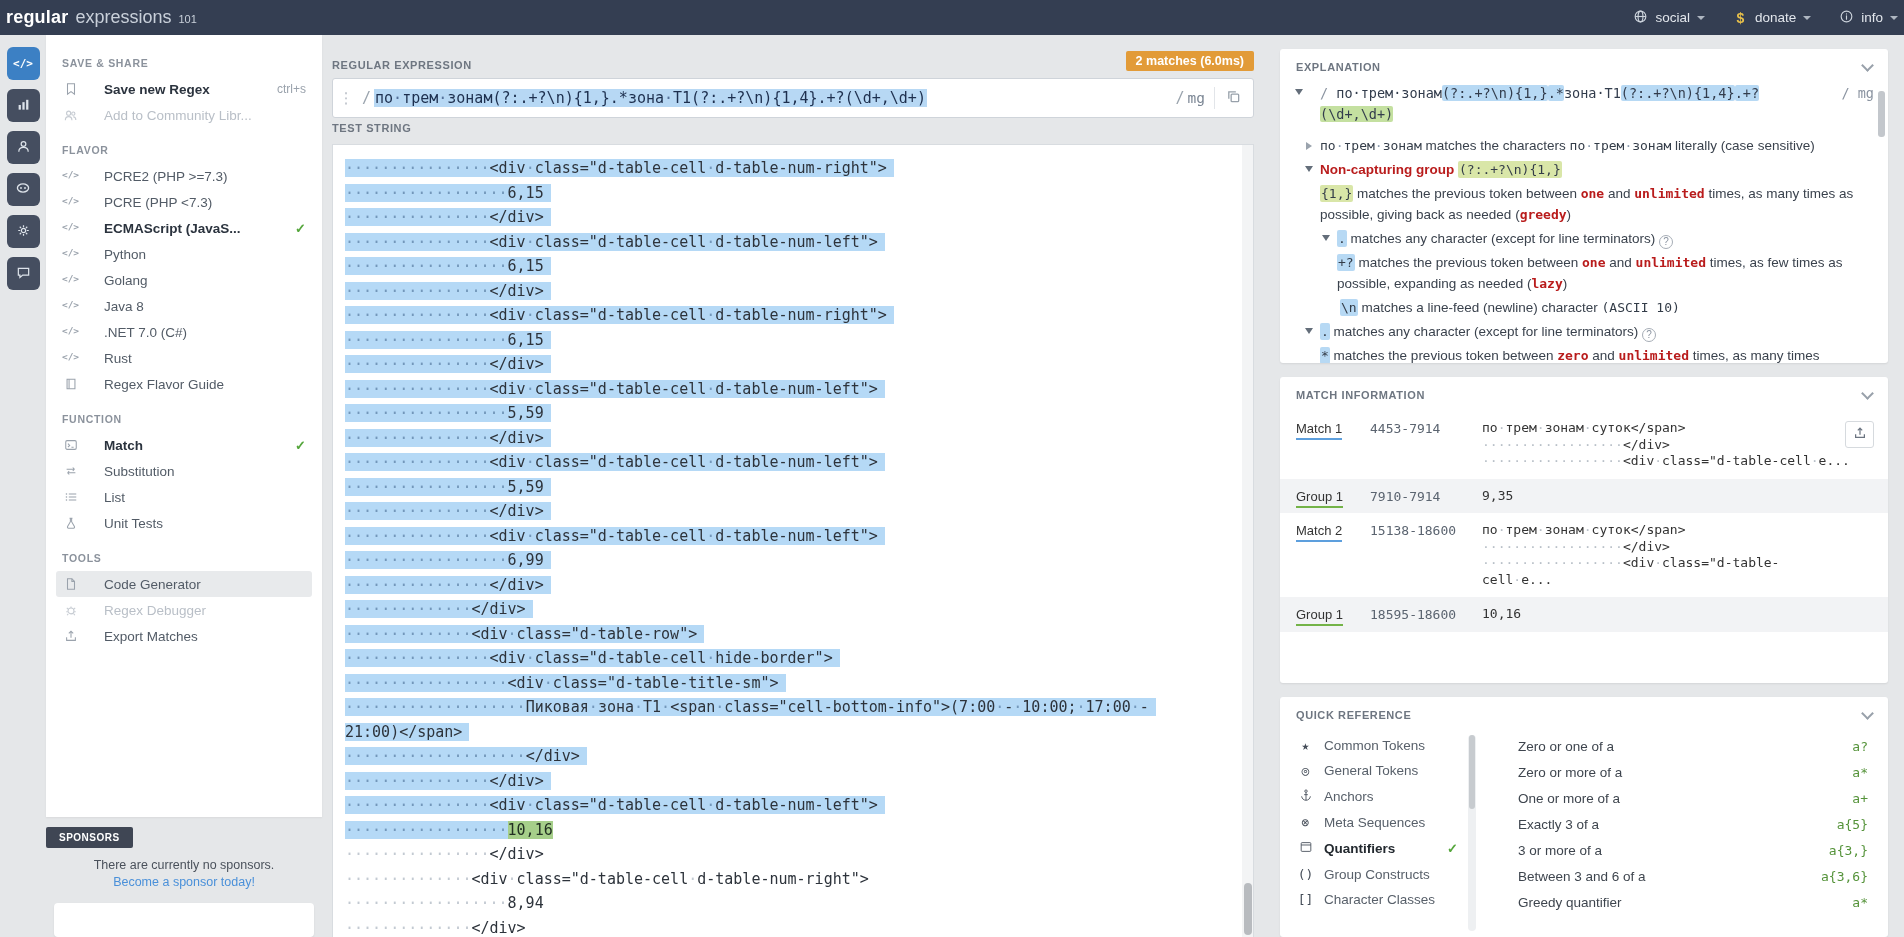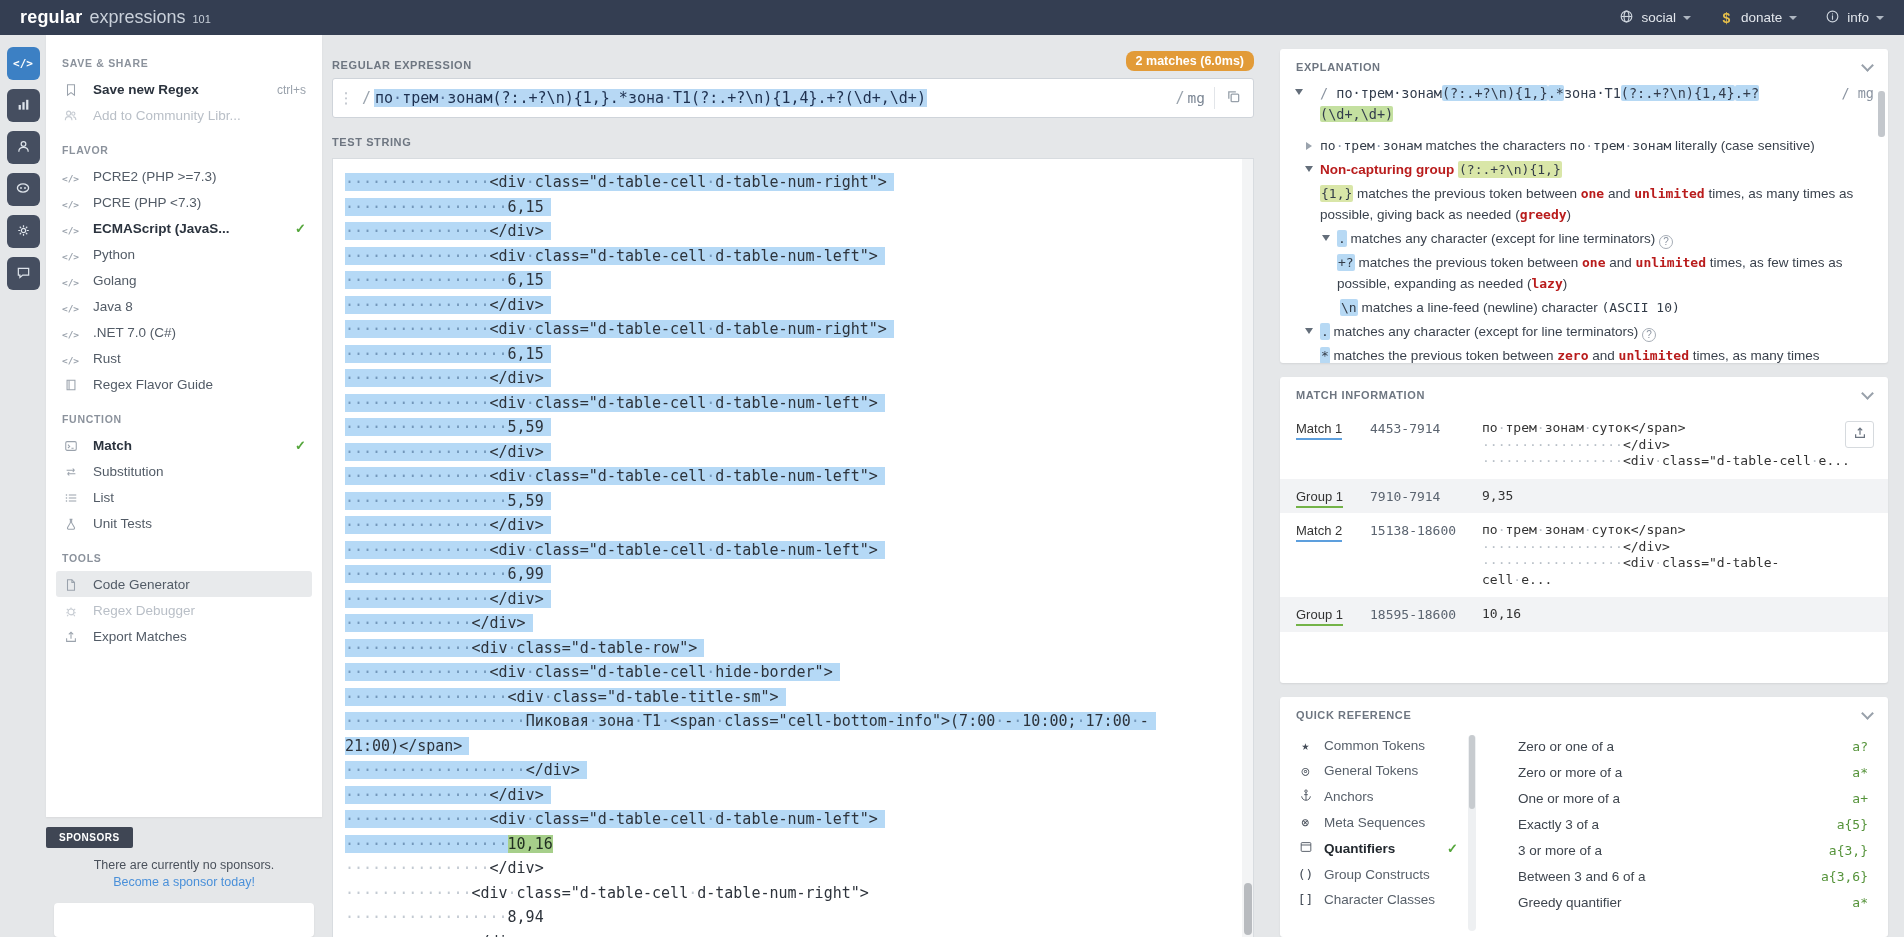--- a/index.html
+++ b/index.html
@@ -1,20 +1,20 @@
 <!DOCTYPE html>
 <html><head>
 <meta charset="utf-8">
 <style>
   *{margin:0;padding:0;box-sizing:border-box}
   html,body{width:1904px;height:937px;overflow:hidden}
   body{font-family:"Liberation Sans",sans-serif;background:#e5e7e9;color:#333}
 
   
-  .topbar{height:35px;background:#343e52;display:flex;align-items:center;padding:0 20px;color:#fff}
+  .topbar{height:35px;background:#343e52;display:flex;align-items:center;padding:0 6px;color:#fff}
   .logo{display:flex;align-items:baseline;gap:7px;cursor:pointer}
   .lg-b{font-size:18px;font-weight:bold;letter-spacing:.2px;color:#fff}
   .lg-l{font-size:18px;font-weight:300;color:#c9d0da}
   .lg-s{font-size:11px;color:#c9d0da}
   .topmenu{margin-left:auto;display:flex;gap:28px}
   .topbtn{display:flex;align-items:center;gap:7px;background:none;border:0;color:#e2e6ec;font-size:13.5px;font-family:inherit;cursor:pointer}
   .topbtn svg{stroke:#cdd4dd;fill:none;stroke-width:1.2}
   .caret{width:0;height:0;border-left:4px solid transparent;border-right:4px solid transparent;border-top:4px solid #aeb6c1;display:inline-block}
   .dollar{color:#e8c04a;font-weight:bold;font-size:14px;width:15px;text-align:center}
 
@@ -23,52 +23,52 @@
   
   .rail{width:46px;display:flex;flex-direction:column;align-items:center;padding-top:12px;gap:9px;flex:none}
   .tile{width:33px;height:33px;border-radius:6px;background:#454e60;color:#dde3ea;display:flex;align-items:center;justify-content:center;border:0;cursor:pointer;font-family:"DejaVu Sans Mono",monospace;font-size:11px;font-weight:bold}
   .tile.active{background:#3c80c4;color:#fff}
   .tile svg{stroke:#dde3ea;fill:none;stroke-width:1.3}
 
   
   .sidecol{width:276px;flex:none;display:flex;flex-direction:column;height:100%}
   .sidecard{background:#fff;height:788px;padding:6px 10px 0;overflow:hidden;box-shadow:0 1px 2px rgba(0,0,0,.06)}
   .sec-title{font-size:10.5px;font-weight:bold;color:#8b929c;letter-spacing:.7px;margin:16px 6px 7px}
-  .side-item{display:flex;align-items:flex-end;gap:14px;padding:5.5px 6px;border-radius:3px;font-size:13.5px;color:#525b66;cursor:pointer}
+  .side-item{display:flex;align-items:flex-start;gap:25px;padding:5.5px 6px;border-radius:3px;font-size:13.5px;color:#525b66;cursor:pointer}
   .side-item .ic{width:17px;display:flex;justify-content:center;color:#9aa2ac;flex:none;font-family:"DejaVu Sans Mono",monospace;font-size:9.5px;font-weight:bold}
   .side-item .ic svg{stroke:currentColor;fill:none;stroke-width:1.2}
   .side-item.bold{font-weight:bold;color:#2b333e}
   .side-item.disabled{color:#b9bfc7;cursor:default}
   .side-item.disabled .ic{color:#c6cbd2}
   .side-item.selected{background:#e8eaec}
   .side-item .grow{flex:1}
   .check{color:#55a63c;font-weight:bold;font-size:13px}
   .shortcut{color:#9aa2ac;font-size:12px;font-weight:normal}
 
   .sponsors{margin-top:auto;position:relative;padding-bottom:0}
   .sp-badge{display:inline-block;background:#3f4654;color:#fff;font-size:10px;font-weight:bold;letter-spacing:.5px;padding:5px 13px;border-radius:2px;margin:10px 0 10px 0}
   .sp-text{font-size:12.5px;color:#4a515b;text-align:center;margin-bottom:3px}
   .sp-link{display:block;text-align:center;font-size:12.5px;color:#4a90d9;cursor:pointer;text-decoration:none}
   .sp-box{background:#fff;border-radius:4px;margin:14px 8px 0;height:34px;box-shadow:0 1px 2px rgba(0,0,0,.08)}
 
   
   .main{flex:1;min-width:0;padding:14px 14px 0 10px;display:flex;flex-direction:column}
   .sec-label{font-size:11px;font-weight:bold;color:#6e7681;letter-spacing:.6px}
   .rx-head{display:flex;align-items:flex-end;height:22px}
-  .badge{margin-left:auto;background:#e29b38;color:#fff;font-size:12.5px;font-weight:bold;padding:3px 10px;border-radius:8px}
+  .badge{margin-left:auto;background:#e29b38;color:#fff;font-size:12.5px;font-weight:bold;padding:3px 10px;border-radius:2px}
   .rx-input{margin-top:7px;background:#fff;border:1px solid #cfd4da;border-radius:3px;height:40px;display:flex;align-items:center;padding:0 10px 0 0;flex:none}
   .rx-handle{width:26px;text-align:center;color:#b8bec6;font-size:15px;cursor:grab;flex:none}
   .rx-delim{color:#9aa3ad;font-family:"DejaVu Sans Mono",monospace;font-size:15px;padding:0 3px;flex:none}
   .rx-pattern{flex:1;font-family:"DejaVu Sans Mono",monospace;font-size:15px;white-space:pre;overflow:hidden;color:#1d2f4e}
   .rx-pattern .sel{background:#b7d8f4;padding:3px 1px}
   .rx-pattern .d{color:#55719a}
   .rx-flags{color:#7b8694;font-family:"DejaVu Sans Mono",monospace;font-size:14.5px;margin-right:9px;flex:none}
   .rx-div{width:1px;height:22px;background:#e2e5e9;margin-right:9px;flex:none}
   .rx-copy{background:none;border:0;cursor:pointer;display:flex;padding:2px;flex:none}
-  .ts-head{margin-top:14px;height:18px;flex:none}
+  .ts-head{height:18px;flex:none}
 
   .editor{position:relative;margin-top:8px;background:#fff;flex:1;overflow:hidden;border:1px solid #d8dce0;border-bottom:0}
   .lines{padding:11px 24px 0 12px;font-family:"DejaVu Sans Mono",monospace;font-size:15px;line-height:24.5px;color:#2d333b}
   .line{white-space:pre}
   .line .d{color:#c3cad2}
   .hl-m{background:#b5d9f6}
   .hl-m .d{color:#7397ba}
   .hl-m.pad{padding-right:7px}
   .hl-g{background:#a6cf8a;color:#223022}
   .vscroll{position:absolute;top:0;right:0;width:11px;height:100%;background:#f3f4f5}

